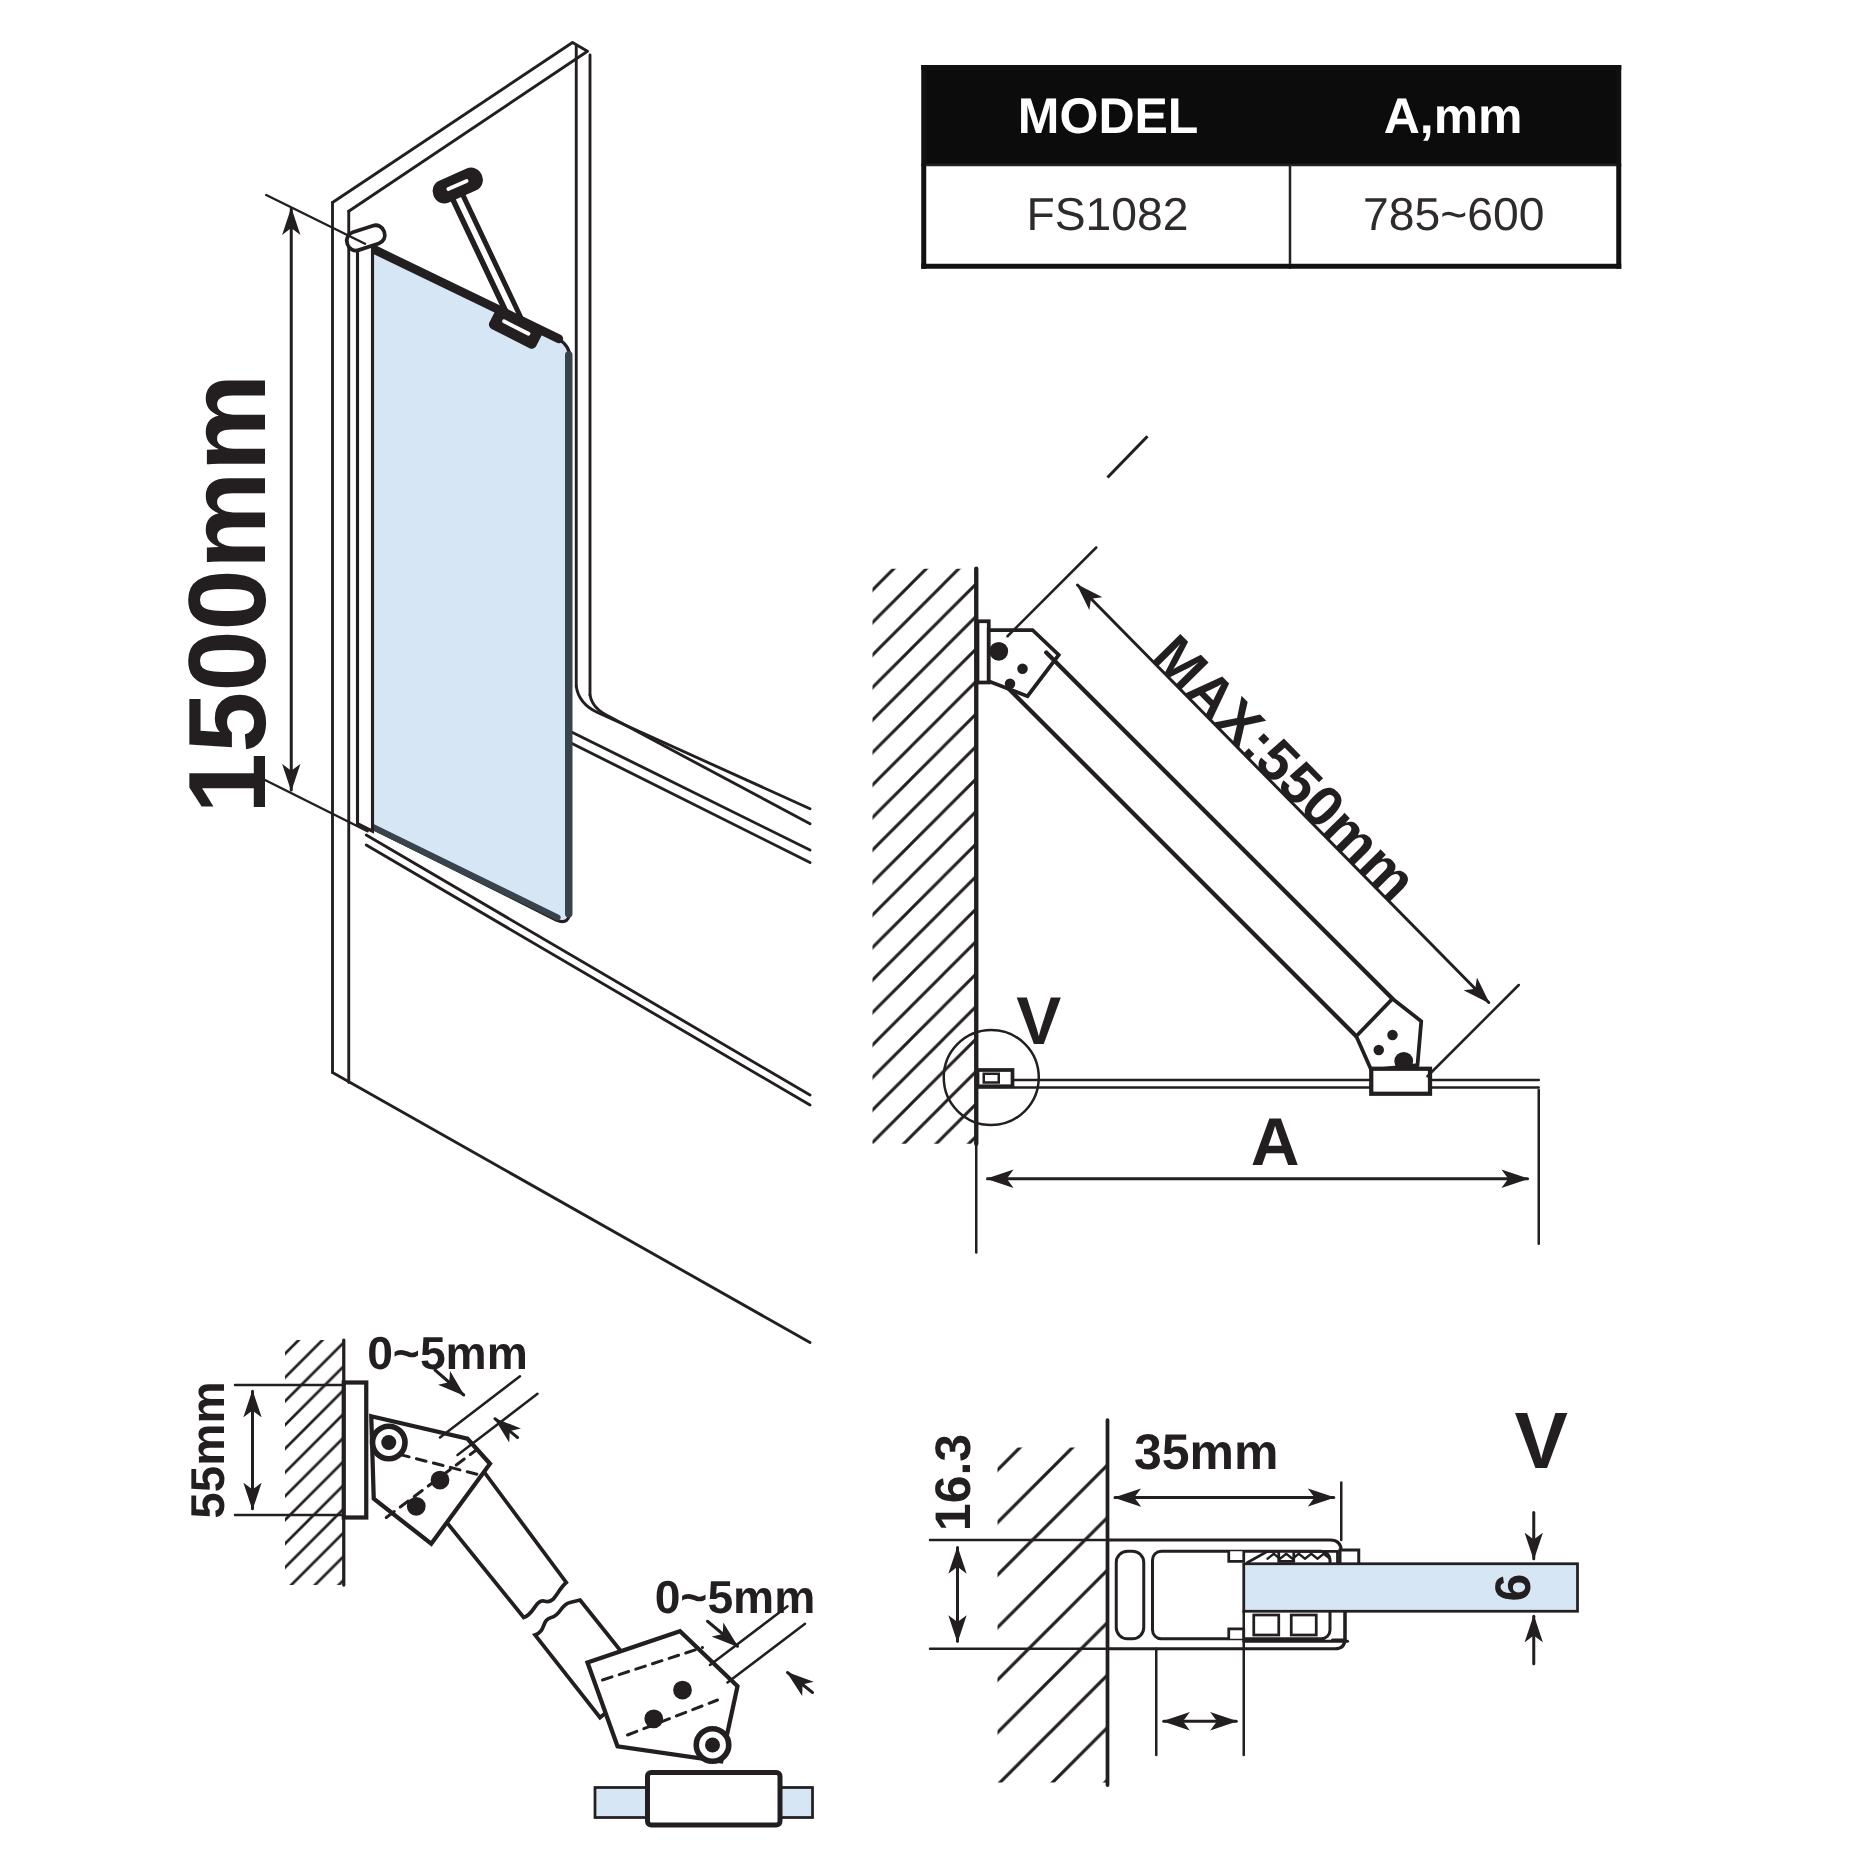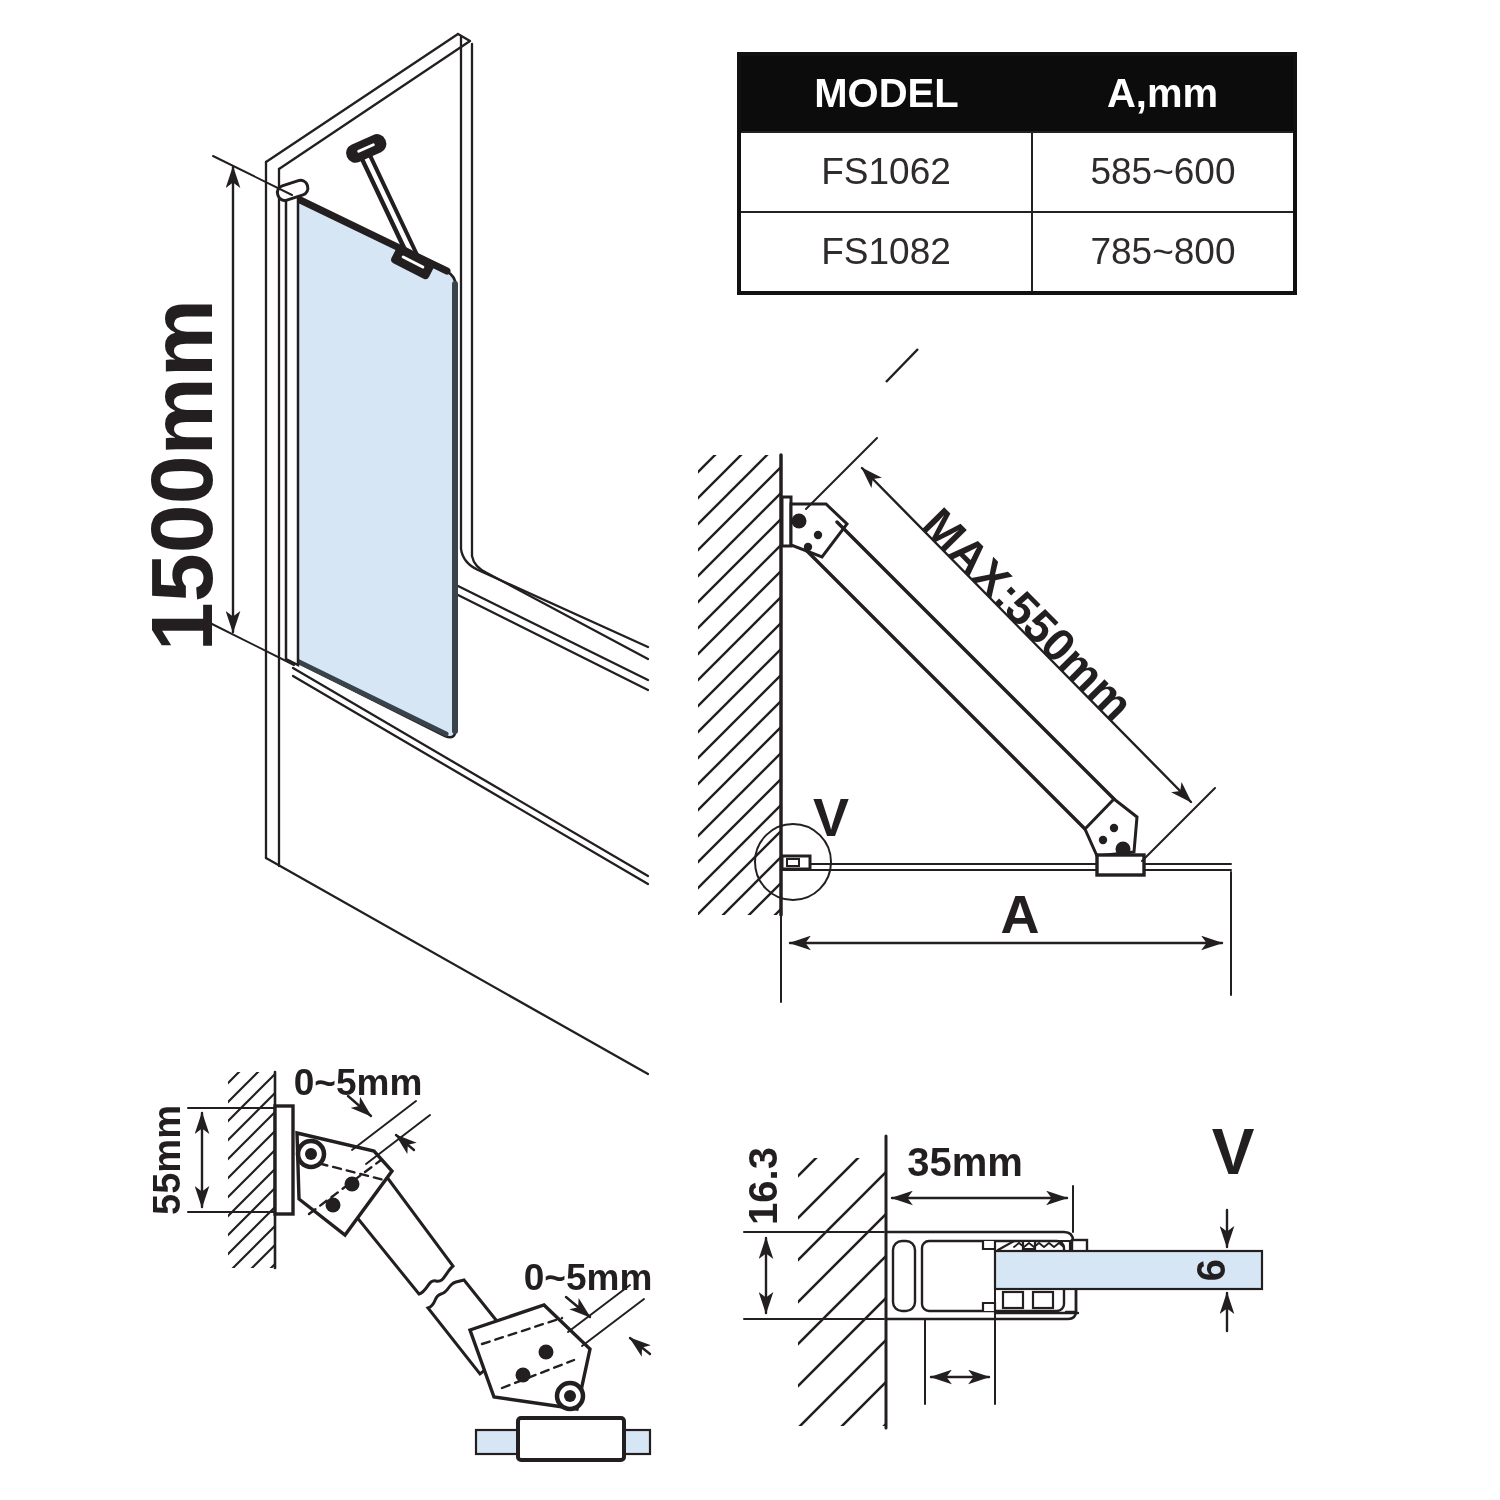--- a/index.html
+++ b/index.html
@@ -214,23 +214,19 @@
         <col class="c2">
       </colgroup>
     <thead>
       <tr>
         <th>MODEL</th>
         <th>A,mm</th>
       </tr>
     </thead>
     <tbody>
       <tr>
-        <td class="col-model">FS1062</td>
-        <td>585~600</td>
-      </tr>
-      <tr>
         <td class="col-model">FS1082</td>
-        <td>785~800</td>
+        <td>785~600</td>
       </tr>
     </tbody>
   </table>
 
 </div>
 
 </body></html>

